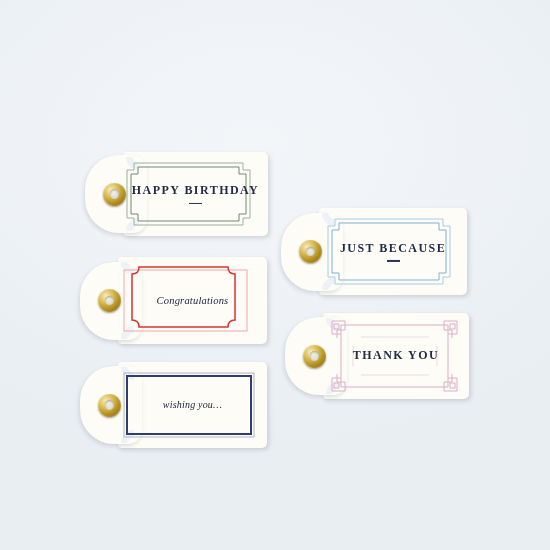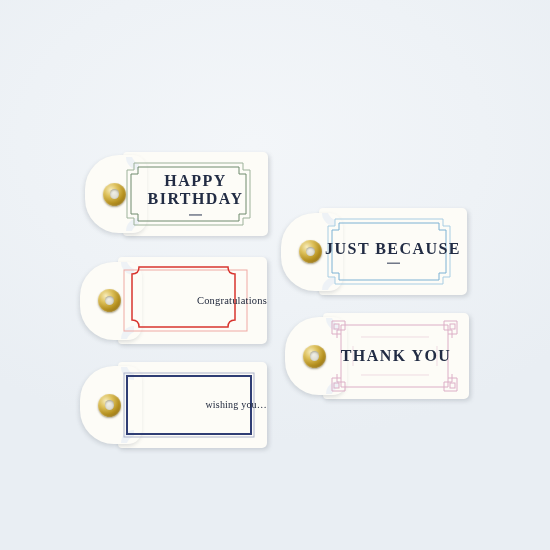--- a/index.html
+++ b/index.html
@@ -118,30 +118,30 @@
     color: #252f47;
     z-index: 3;
   }
   .caption-text {
     display: block;
     line-height: 1.15;
   }
   .caps {
     font-family: "Liberation Serif", serif;
     font-weight: 700;
-    font-size: 16px;
+    font-size: 12px;
     letter-spacing: 1.45px;
     color: #222c44;
   }
   .script {
     font-family: "Liberation Serif", serif;
+    font-style: italic;
     font-size: 10.5px;
     letter-spacing: .2px;
     color: #20283c;
-    text-align: right;
   }
   .script.small {
     font-size: 10px;
   }
   .rule {
     display: block;
     width: 13px;
     height: 1.3px;
     background: #2a3450;
     margin: 5px auto 0;

